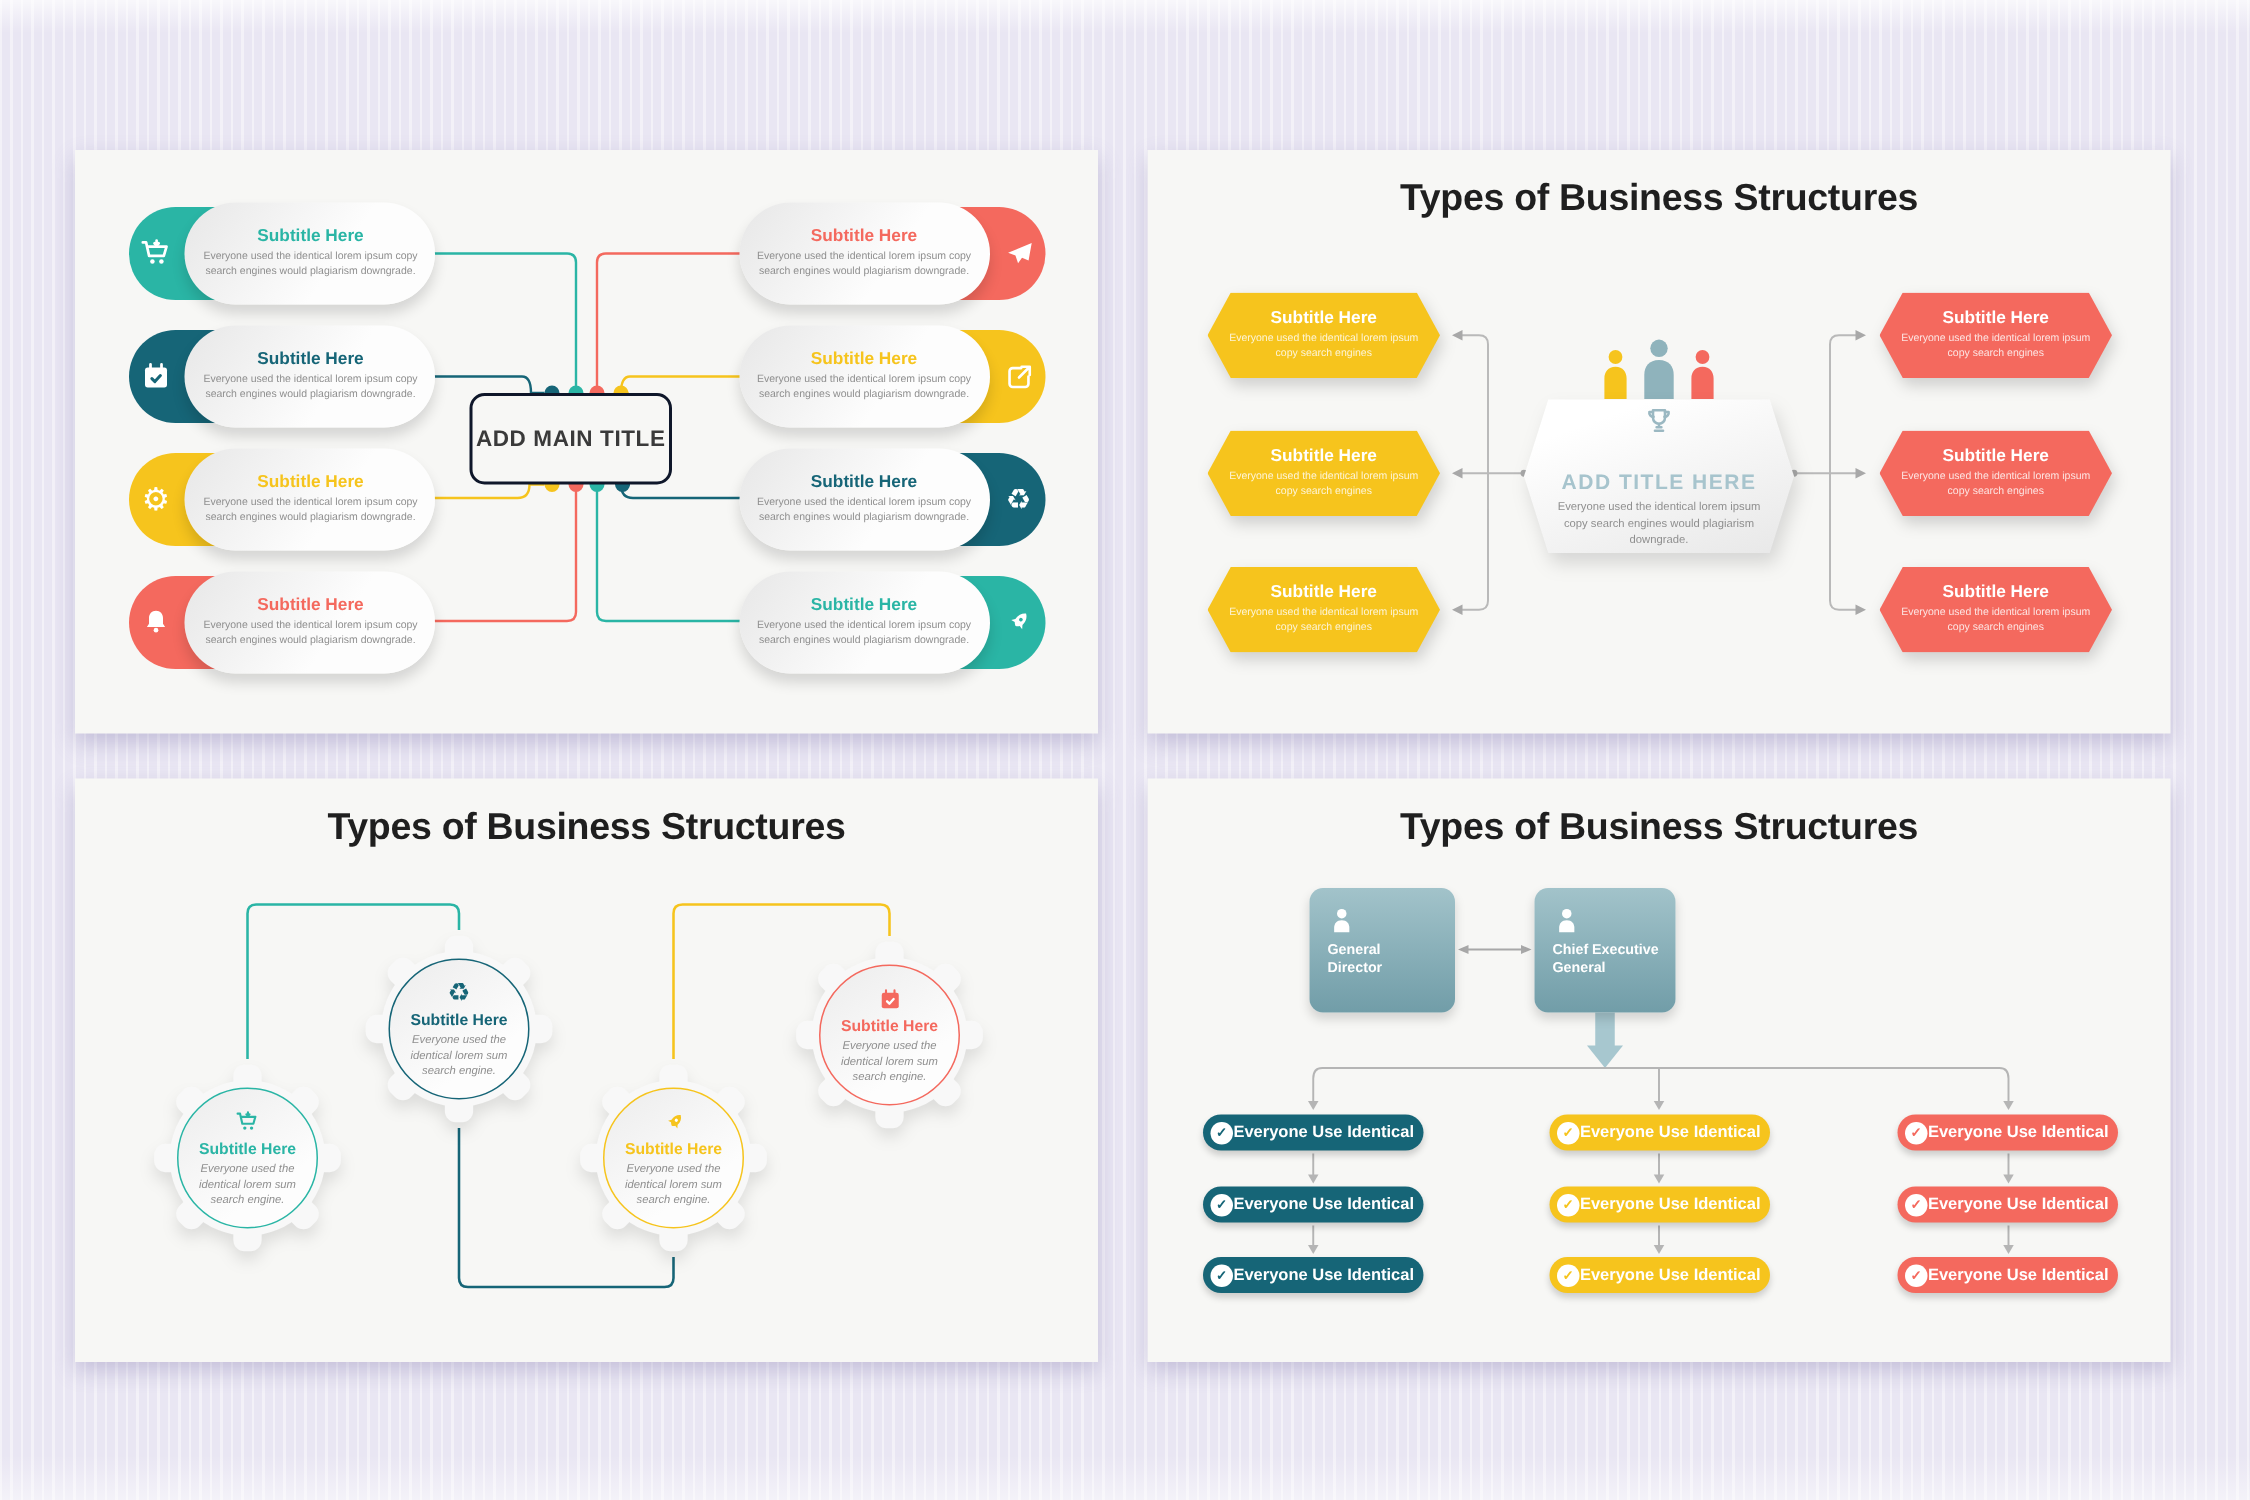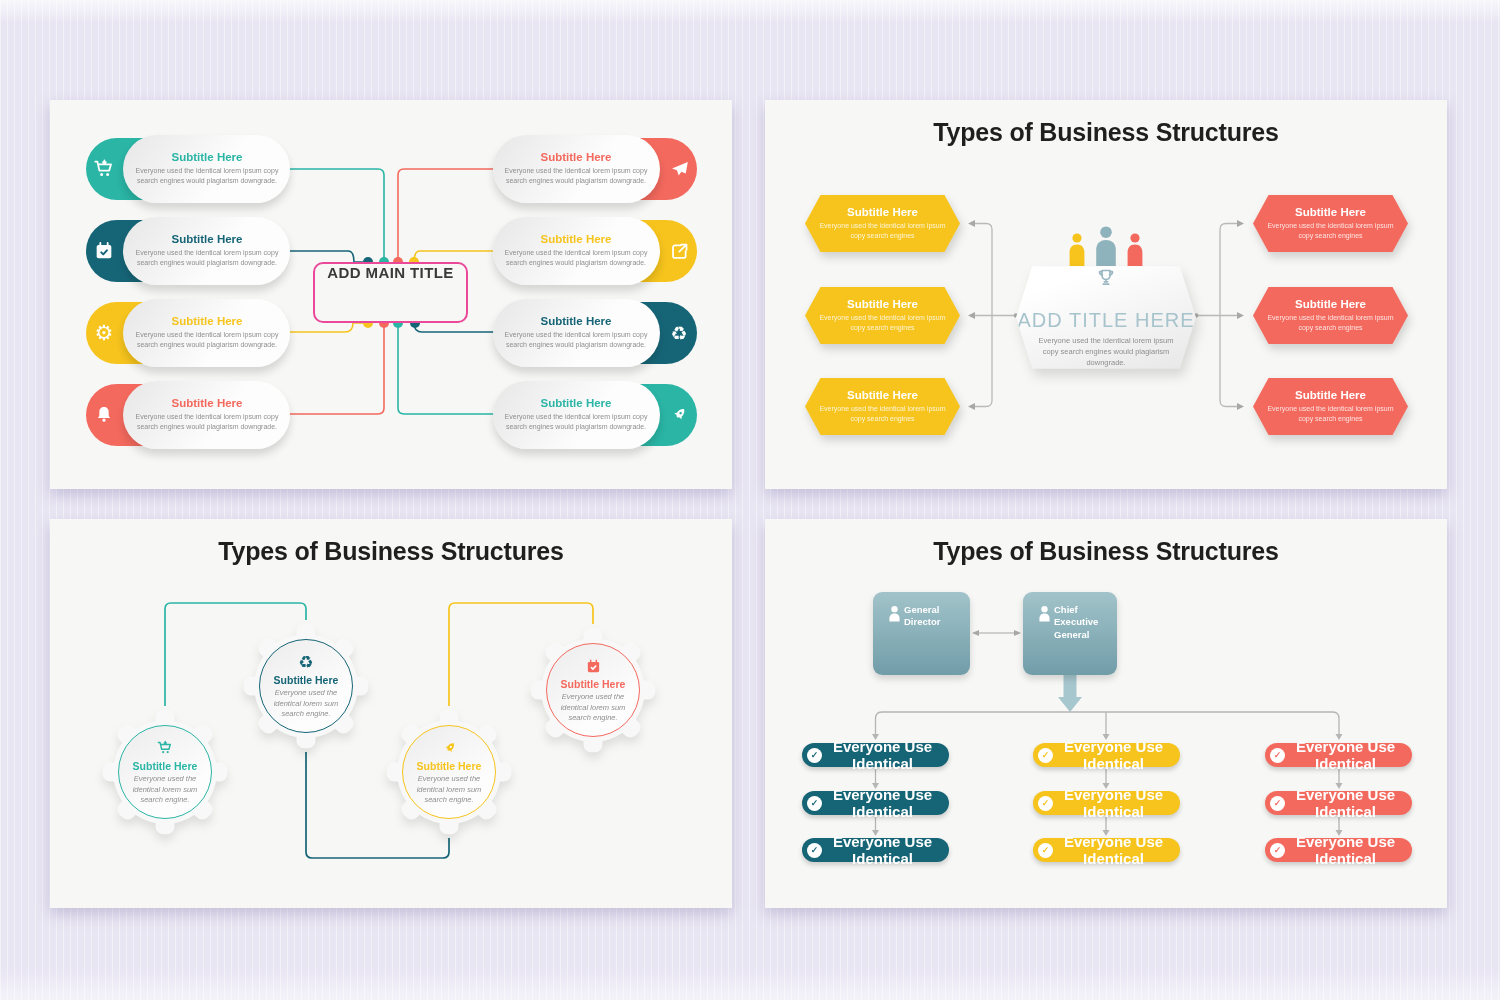--- a/index.html
+++ b/index.html
@@ -42,42 +42,42 @@
   .mm-icon{position:absolute;top:50%;transform:translateY(-50%);width:26px;height:26px;
     display:flex;align-items:center;justify-content:center;color:#fff;}
   .mm-item.left .mm-icon{left:5px;} .mm-item.right .mm-icon{right:5px;}
   .glyph{font-size:21px;line-height:1;font-family:"DejaVu Sans",sans-serif;}
   .mm-text{position:absolute;top:50%;transform:translateY(-50%);text-align:center;}
   .mm-item.left  .mm-text{left:48px;right:6px;}
   .mm-item.right .mm-text{left:6px;right:48px;}
   .mm-title{font-size:11.5px;font-weight:700;margin-bottom:3px;}
   .mm-body{font-size:7px;line-height:1.45;color:#8f8f8f;}
   .mm-center{
-    position:absolute;left:263px;top:162px;width:155px;height:61px;
-    border:2px solid #ec4899;border-radius:10px;background:#f7f7f5;
-    display:flex;justify-content:center;box-sizing:border-box;
+    position:absolute;left:263px;top:162px;width:135px;height:61px;
+    border:2px solid #0f172a;border-radius:10px;background:#f7f7f5;
+    display:flex;align-items:center;justify-content:center;box-sizing:border-box;
   }
   .mm-center span{font-size:15px;font-weight:700;color:#3a3a3a;letter-spacing:.4px;}
   
   .hexwrap{position:absolute;filter:drop-shadow(2px 5px 5px rgba(0,0,0,.16));}
   .hexshape{
     width:155px;height:57px;
     clip-path:polygon(0 50%,10% 0,90% 0,100% 50%,90% 100%,10% 100%);
     display:flex;flex-direction:column;align-items:center;justify-content:center;text-align:center;
   }
   .hex-title{font-size:11.5px;font-weight:700;color:#fff;margin-bottom:3px;}
   .hex-body{font-size:7px;line-height:1.4;color:rgba(255,255,255,.82);width:130px;}
   .bighexwrap{position:absolute;left:251px;top:163px;filter:drop-shadow(3px 7px 6px rgba(0,0,0,.13));}
   .bighex{
     width:180px;height:109px;
     clip-path:polygon(0 50%,9% 3%,91% 3%,100% 50%,91% 97%,9% 97%);
     background:linear-gradient(160deg,#ffffff 20%,#e7e7e7 100%);
     display:flex;flex-direction:column;align-items:center;justify-content:center;text-align:center;
   }
-  .bighex-title{font-size:20px;font-weight:400;color:#a7c4cd;letter-spacing:1px;margin:15px 0 4px;}
+  .bighex-title{font-size:14px;font-weight:700;color:#a7c4cd;letter-spacing:1px;margin:15px 0 4px;}
   .bighex-body{font-size:7.5px;line-height:1.45;color:#8f8f8f;width:150px;}
   .people{position:absolute;left:300px;top:126px;width:82px;height:40px;}
   .people svg{position:absolute;bottom:0;}
   
   .gear{position:absolute;width:132px;height:132px;}
   .gear svg.gearbody{position:absolute;left:0;top:0;filter:drop-shadow(0 6px 5px rgba(0,0,0,.10));}
   .gear-core{
     position:absolute;left:19px;top:19px;width:94px;height:94px;border-radius:50%;
     background:linear-gradient(145deg,#ececec 0%,#fdfdfd 70%);
     box-sizing:border-box;border:1.4px solid;
@@ -87,35 +87,35 @@
   .b-yellow{border-color:#f6c41d;} .b-red{border-color:#f4695e;}
   .gear-icon{height:20px;display:flex;align-items:center;justify-content:center;margin-bottom:2px;}
   .gear-title{font-size:10.5px;font-weight:700;margin-bottom:2px;}
   .gear-body{font-size:7.5px;line-height:1.4;color:#8f8f8f;width:80px;font-style:italic;}
   .rocket-tilt{transform:rotate(40deg);}
   
   .orgbox{
     position:absolute;border-radius:9px;
     background:linear-gradient(180deg,#a2c3ca 0%,#719da8 100%);
     box-shadow:0 4px 7px rgba(0,0,0,.15);
-    display:flex;flex-direction:row;justify-content:space-between;box-sizing:border-box;
+    display:flex;flex-direction:column;justify-content:space-between;box-sizing:border-box;
     padding:12px 10px 24px 12px;
   }
   .orgbox-label{font-size:9.5px;font-weight:700;color:#fff;line-height:1.3;width:72px;}
   .s4pill{
     position:absolute;width:147px;height:24px;border-radius:12px;
     display:flex;align-items:center;padding-left:5px;box-sizing:border-box;
     box-shadow:0 3px 5px rgba(0,0,0,.18);
   }
   .chk{
     width:15px;height:15px;border-radius:50%;background:#fff;flex:0 0 15px;
     display:flex;align-items:center;justify-content:center;
     font-size:9px;font-weight:700;
   }
-  .s4label{flex:1;text-align:center;font-size:15px;font-weight:700;color:#fff;padding-right:6px;}
+  .s4label{flex:1;text-align:center;font-size:11px;font-weight:700;color:#fff;padding-right:6px;}
 </style>
 </head>
 <body>
 
 <div class="slide" id="slide1">
   <svg class="conn" width="682" height="389" viewBox="0 0 682 389">
     <g fill="none" stroke-width="1.6">
       <path stroke="#2ab5a5" d="M236,69 H328 Q334,69 334,75 V158"></path>
       <path stroke="#166577" d="M236,151 H298 Q304,151 304,162 H313"></path>
       <path stroke="#f6c41d" d="M236,232 H295 Q303,232 303,223 H313"></path>

